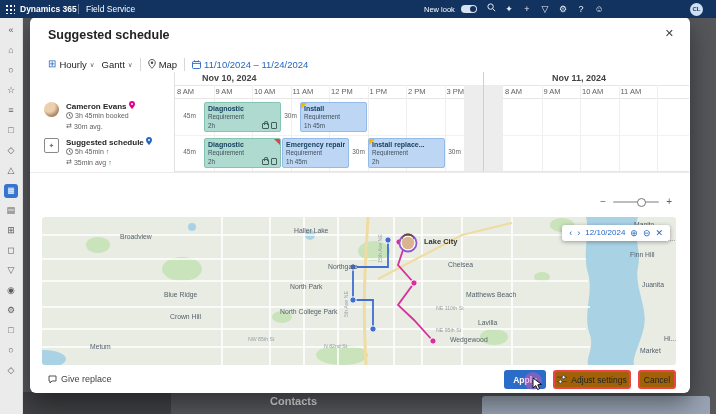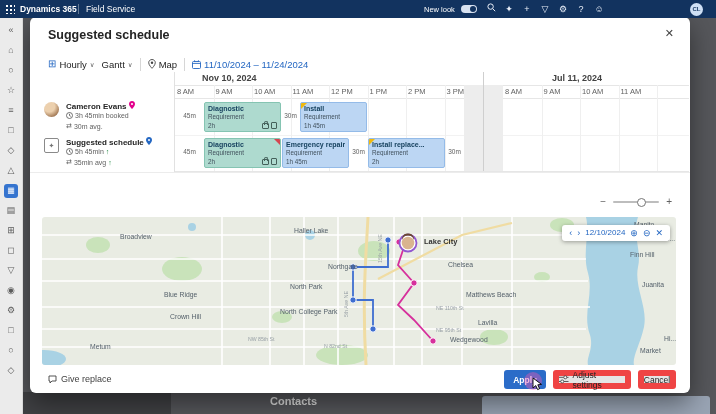--- a/index.html
+++ b/index.html
@@ -95,21 +95,21 @@
   .mc.date{font-size:8px;cursor:default}
   .lbl{font-size:6.8px;fill:#55616b}
   .lbl.big{font-size:7.5px;fill:#333;font-weight:bold}
   .slbl{font-size:5.2px;fill:#98a0a6}
 
   
   .feedback{position:absolute;left:18px;top:357px;display:flex;align-items:center;gap:4px;font-size:9px;color:#424242;cursor:pointer}
   .btn{position:absolute;top:353px;height:19px;box-sizing:border-box;border-radius:3px;font-size:8.5px;
        display:flex;align-items:center;justify-content:center;gap:4px;cursor:pointer}
   .btn.primary{left:474px;width:42px;background:#2b6cc8;color:#fff;font-weight:bold}
-  .btn.secondary{background:#e5e5e5;border:6px solid #ef4444;color:#242424}
+  .btn.secondary{background:#a16207;border:2px solid #ef4444;color:#242424}
   .btn.adjust{left:523px;width:78px}
   .btn.cancel{left:608px;width:38px}
   .click-ring{position:absolute;left:494px;top:355px;width:18px;height:18px;border-radius:50%;
               background:rgba(236,88,178,.42);z-index:12}
   .cursor{position:absolute;left:502px;top:360px;z-index:13}
 </style>
 </head>
 <body>
 
 <div class="topbar">
@@ -236,21 +236,21 @@
       </div>
       <div class="res-line" style="left:36px;top:86px">
         <span>⇄</span>
         <span>35min avg</span>
         <span class="trend">↑</span>
       </div>
     </div>
 
     <div class="timeline">
       <span class="day-lbl" style="left:27px">Nov 10, 2024</span>
-      <span class="day-lbl" style="left:377px">Jul 11, 2024</span>
+      <span class="day-lbl" style="left:377px">Nov 11, 2024</span>
       <div class="hline" style="top:13px"></div>
       <div class="hline" style="top:26px"></div>
       <div class="hline" style="top:63px;background:#f2f2f2"></div>
       <div class="hline" style="top:99px"></div>
 
       <span class="hr-lbl" style="left:2px">8 AM</span>
       <span class="hr-lbl" style="left:40.5px">9 AM</span>
       <span class="hr-lbl" style="left:79px">10 AM</span>
       <span class="hr-lbl" style="left:117.5px">11 AM</span>
       <span class="hr-lbl" style="left:156px">12 PM</span>

